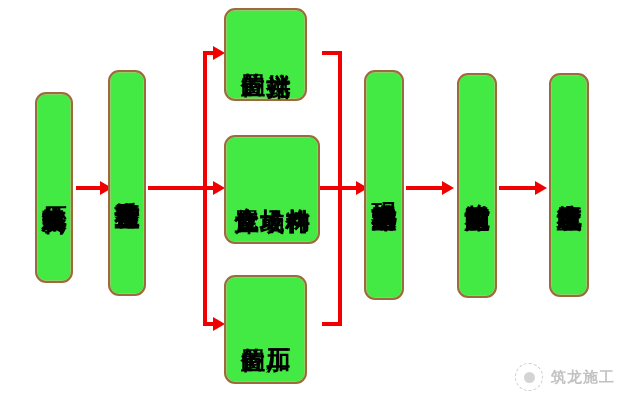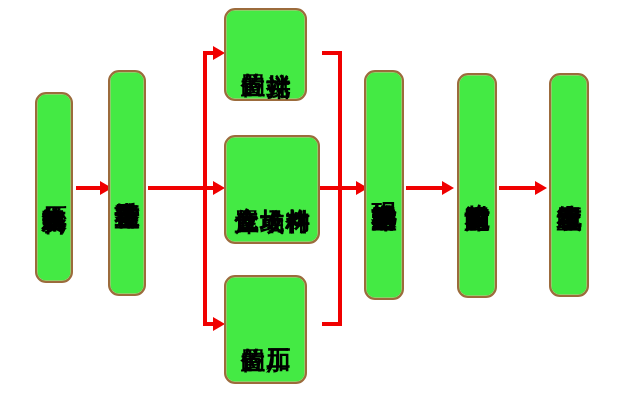--- a/index.html
+++ b/index.html
@@ -169,14 +169,18 @@
   </div>
 
   <div class="node" style="left:457px; top:73px; width:40px; height:225px;">
     <span class="col">临时设施的布置</span>
   </div>
 
   <div class="node" style="left:549px; top:73px; width:40px; height:224px;">
     <span class="col">水电管线布置</span>
   </div>
 
+  <div id="watermark" style="left:515px; top:363px;">
+    <span class="wm-logo"></span>
+    <span class="wm-text">筑龙施工</span>
+  </div>
 
 </div>
 
 </body></html>

